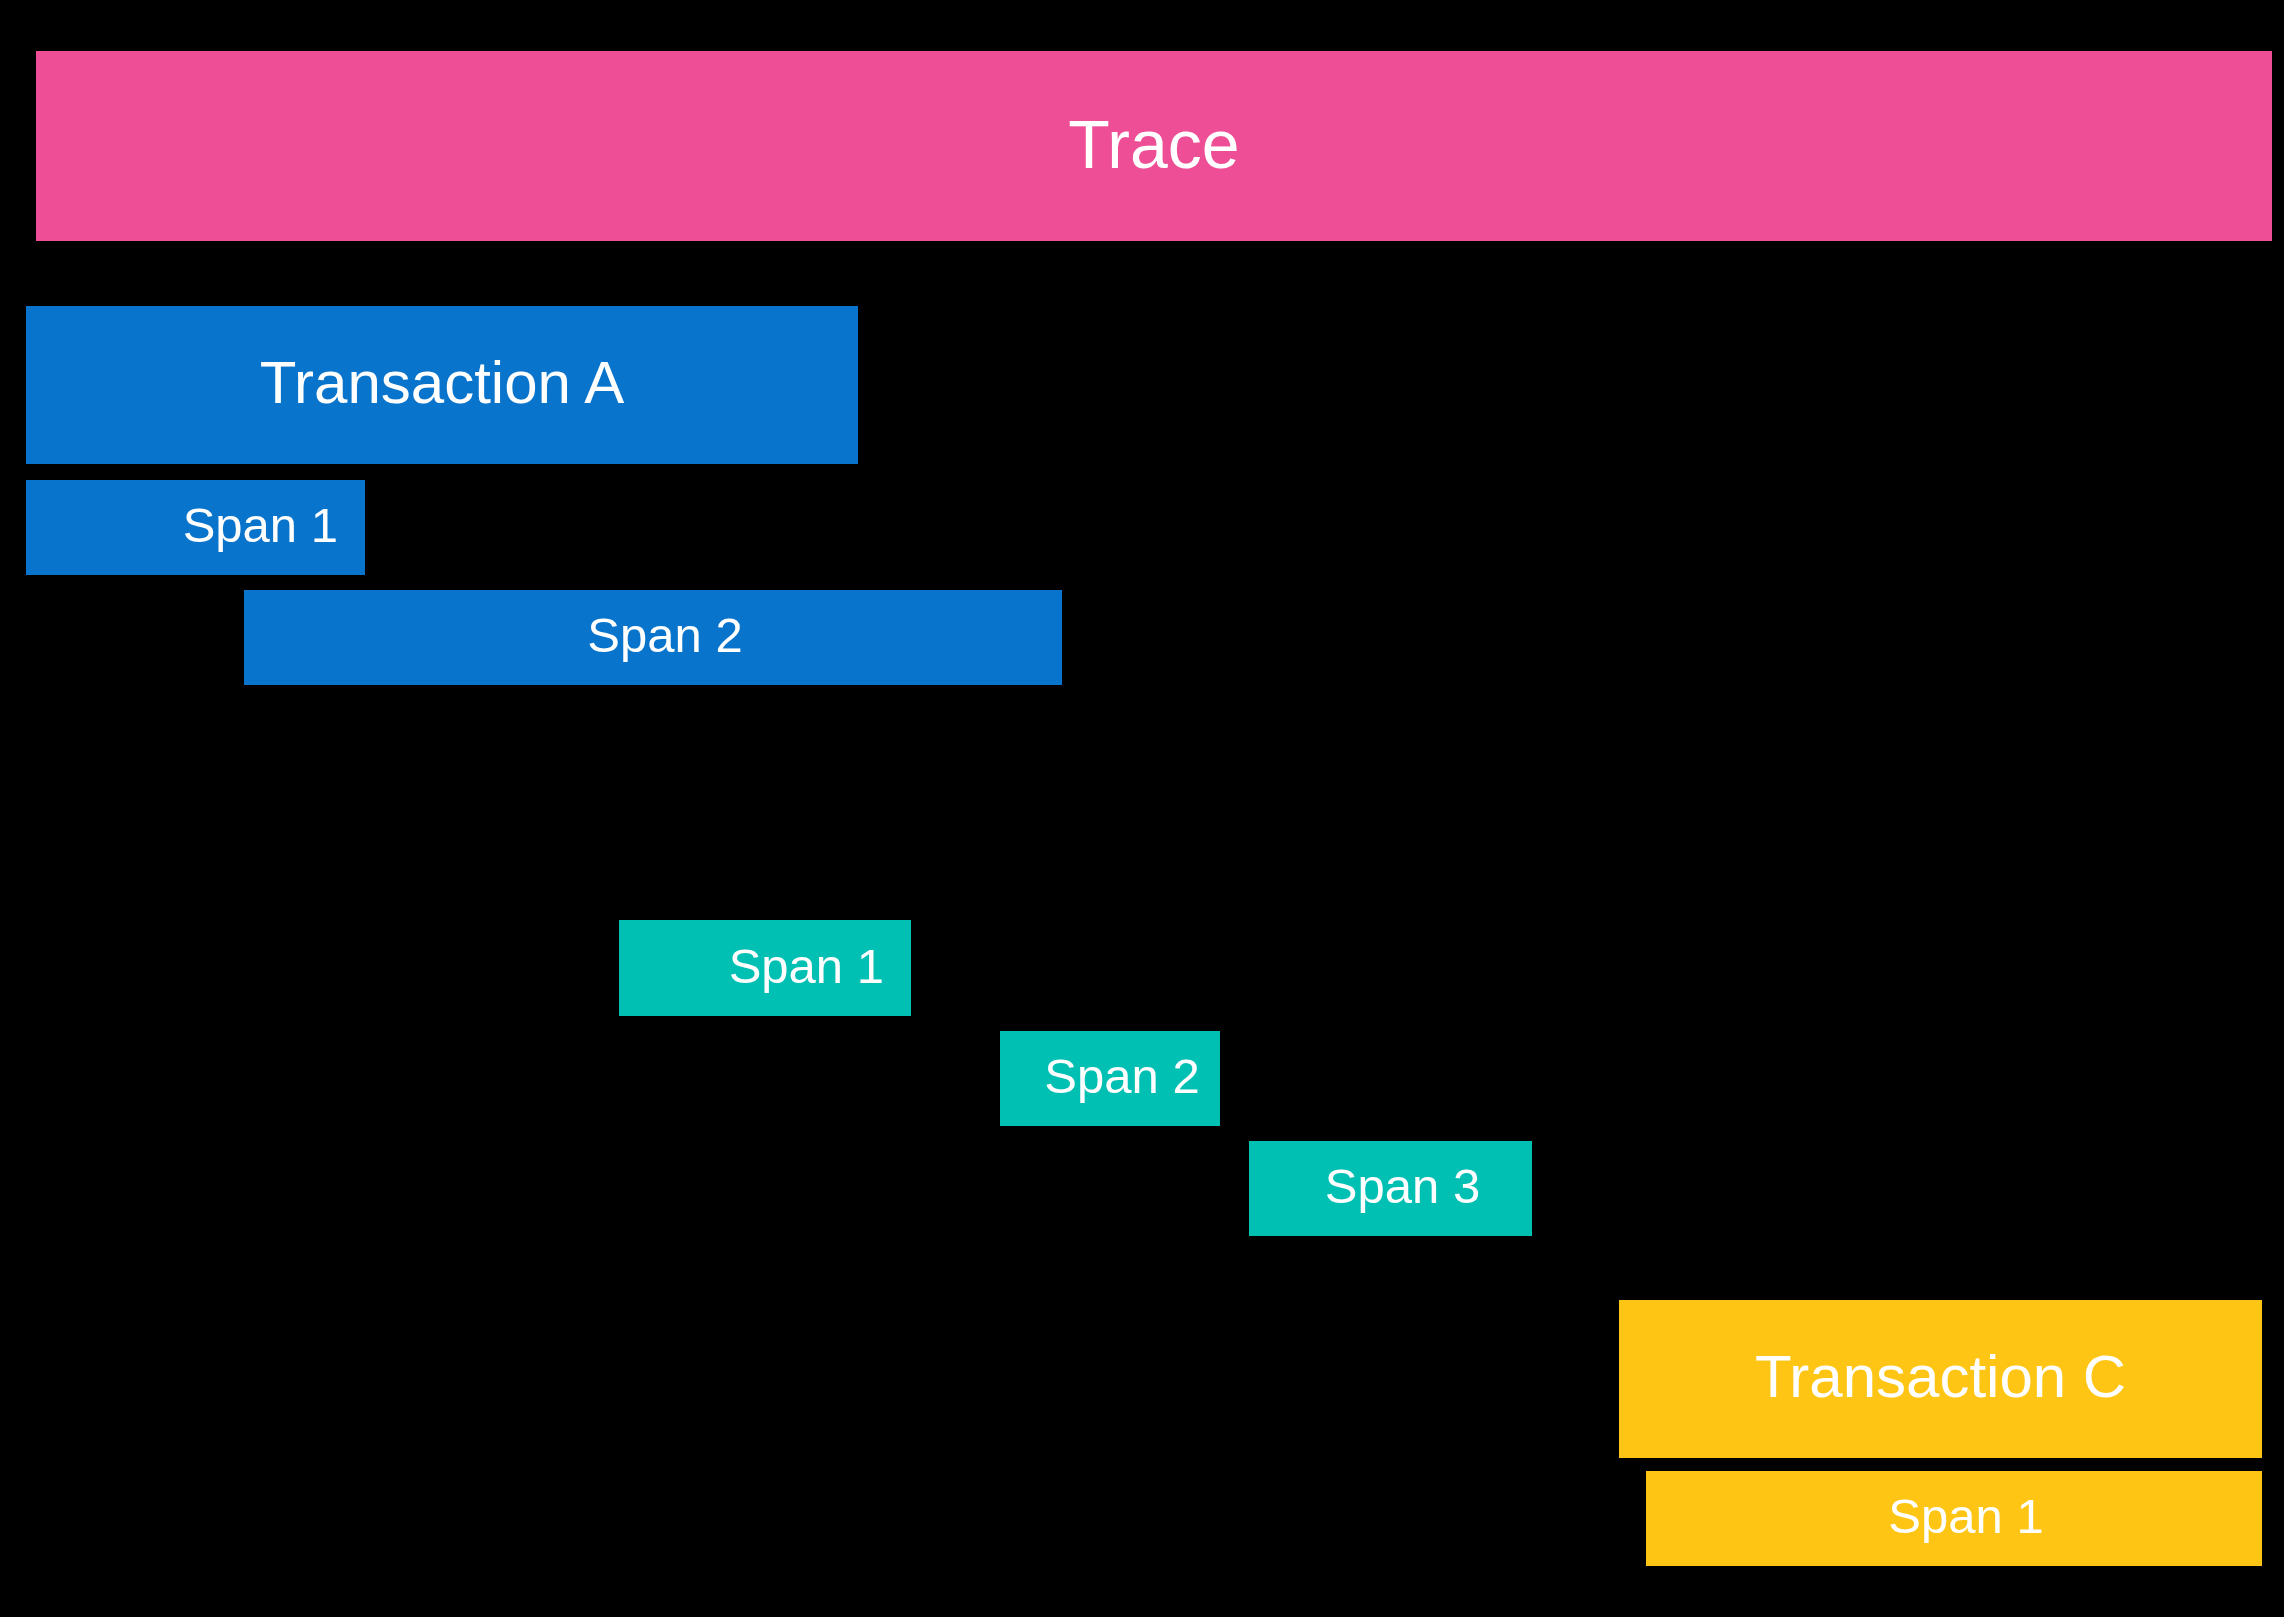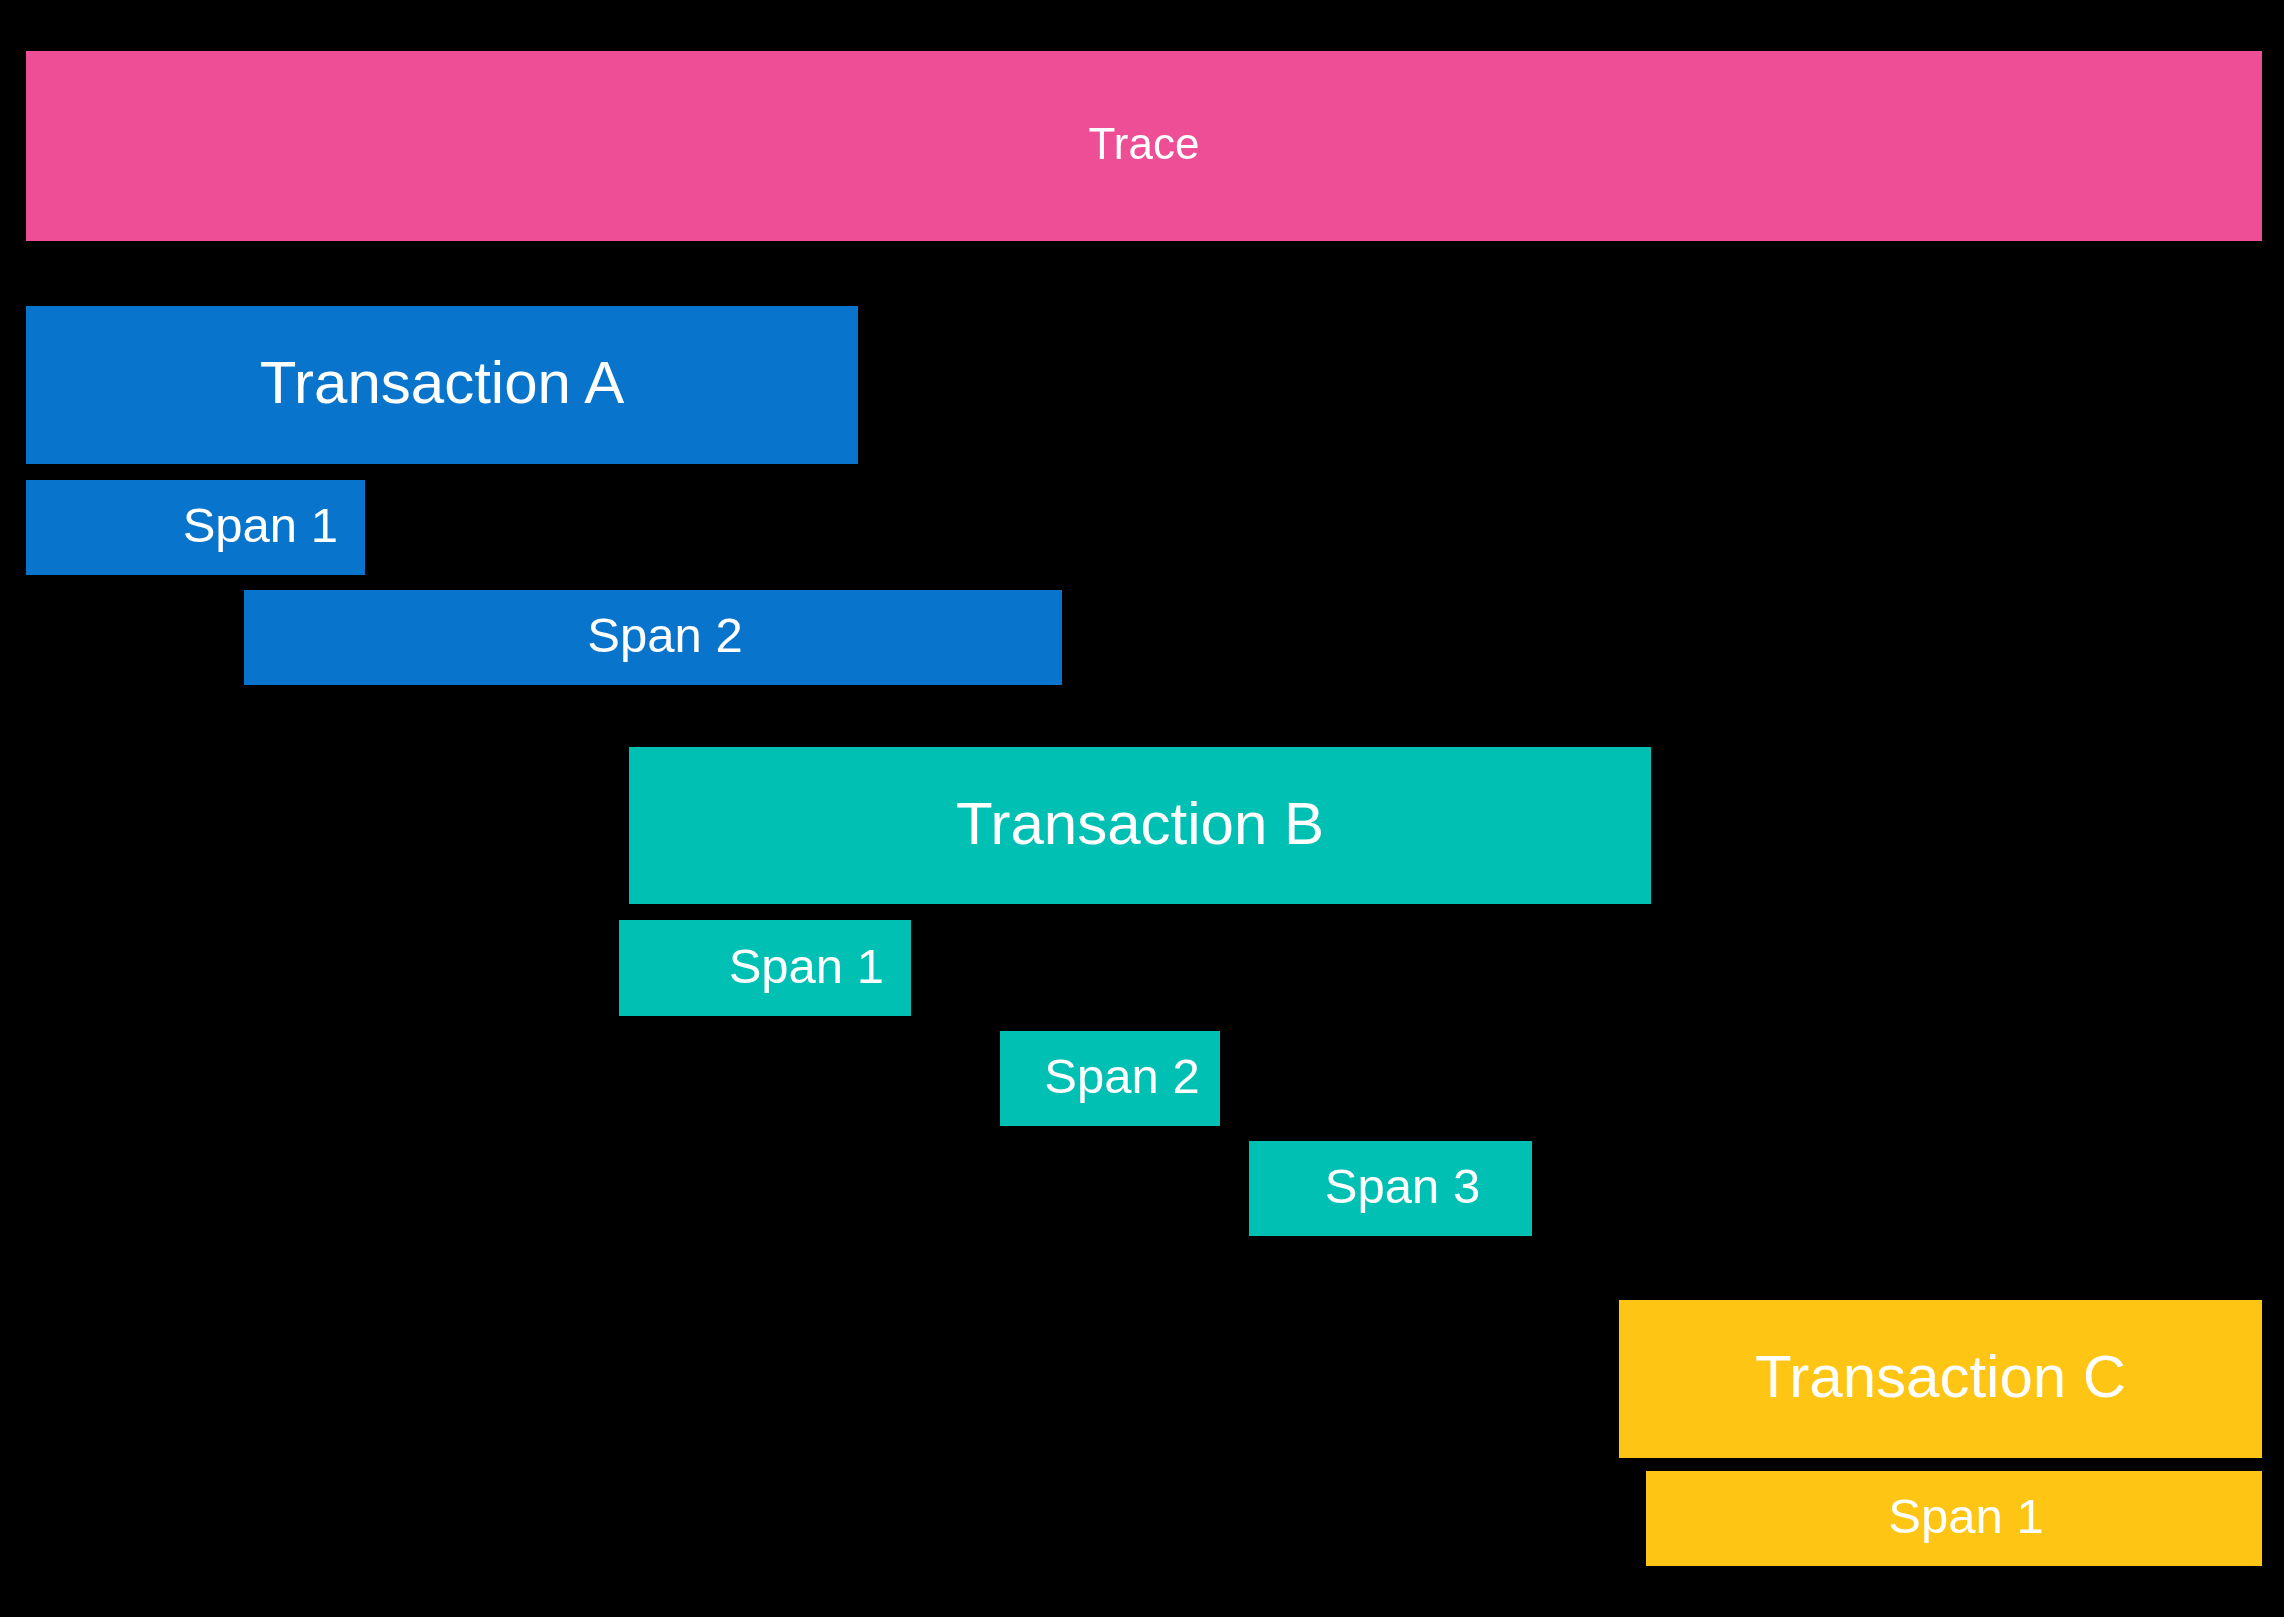--- a/index.html
+++ b/index.html
@@ -41,34 +41,31 @@
   .bar-label {
     pointer-events: none;
     position: relative;
     top: -1.6px;
   }
 </style>
 </head>
 <body>
 
 <div id="diagram">
-    <div class="bar trace align-center" style="left: 26px; top: 51px; width: 2236px; height: 190px; background: rgb(238, 78, 149); font-size: 44px;">
+    <div class="bar trace align-center" style="left: 36px; top: 51px; width: 2236px; height: 190px; background: rgb(238, 78, 149); font-size: 68px;">
       <span class="bar-label">Trace</span>
     </div>
     <div class="bar transaction align-center" style="left: 26px; top: 306px; width: 832px; height: 158px; background: rgb(9, 116, 203); font-size: 60px;">
       <span class="bar-label">Transaction A</span>
     </div>
     <div class="bar span align-right" style="left: 26px; top: 480px; width: 339px; height: 95px; background: rgb(9, 116, 203); font-size: 49px;">
       <span class="bar-label">Span 1</span>
     </div>
     <div class="bar span align-center" style="left: 244px; top: 590px; width: 818px; height: 95px; background: rgb(9, 116, 203); font-size: 49px;">
       <span class="bar-label">Span 2</span>
-    </div>
-    <div class="bar transaction align-center" style="left: 629px; top: 747px; width: 1022px; height: 157px; background: rgb(0, 191, 179); font-size: 60px;">
-      <span class="bar-label">Transaction B</span>
     </div>
     <div class="bar span align-right" style="left: 619px; top: 920px; width: 292px; height: 96px; background: rgb(0, 191, 179); font-size: 49px;">
       <span class="bar-label">Span 1</span>
     </div>
     <div class="bar span align-center" style="left: 1000px; top: 1031px; width: 220px; height: 95px; background: rgb(0, 191, 179); font-size: 49px;">
       <span class="bar-label">Span 2</span>
     </div>
     <div class="bar span align-center" style="left: 1249px; top: 1141px; width: 283px; height: 95px; background: rgb(0, 191, 179); font-size: 49px;">
       <span class="bar-label">Span 3</span>
     </div>

